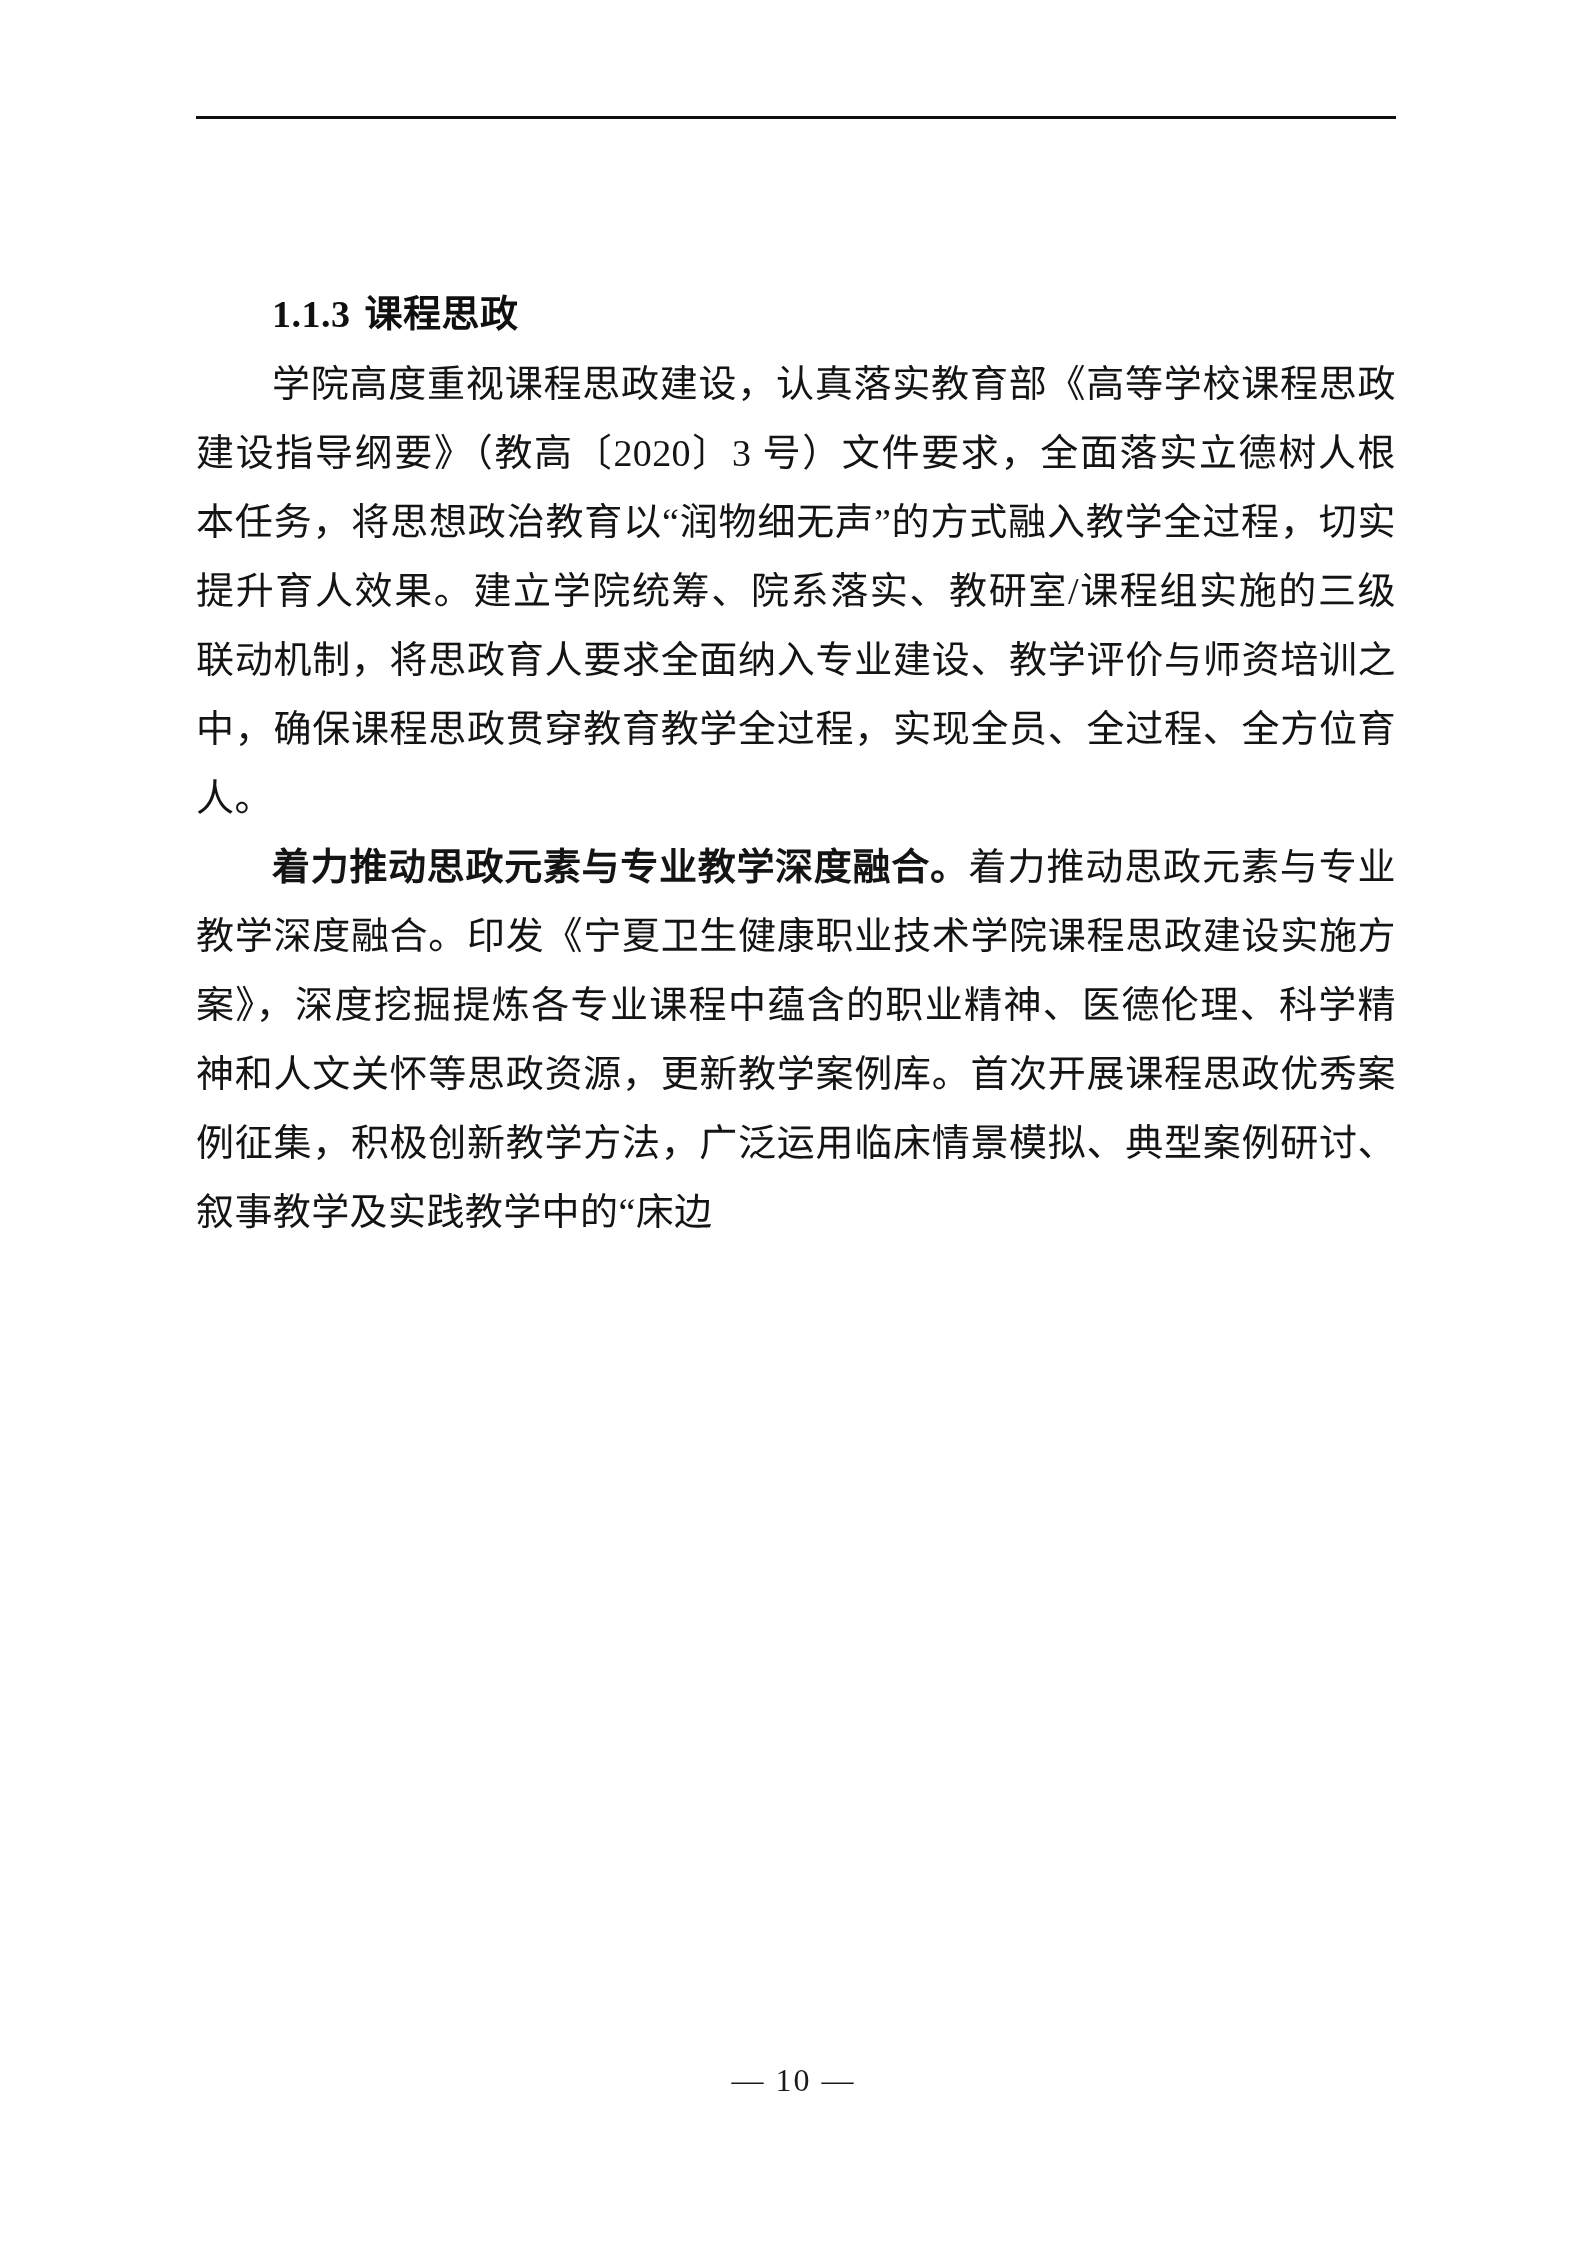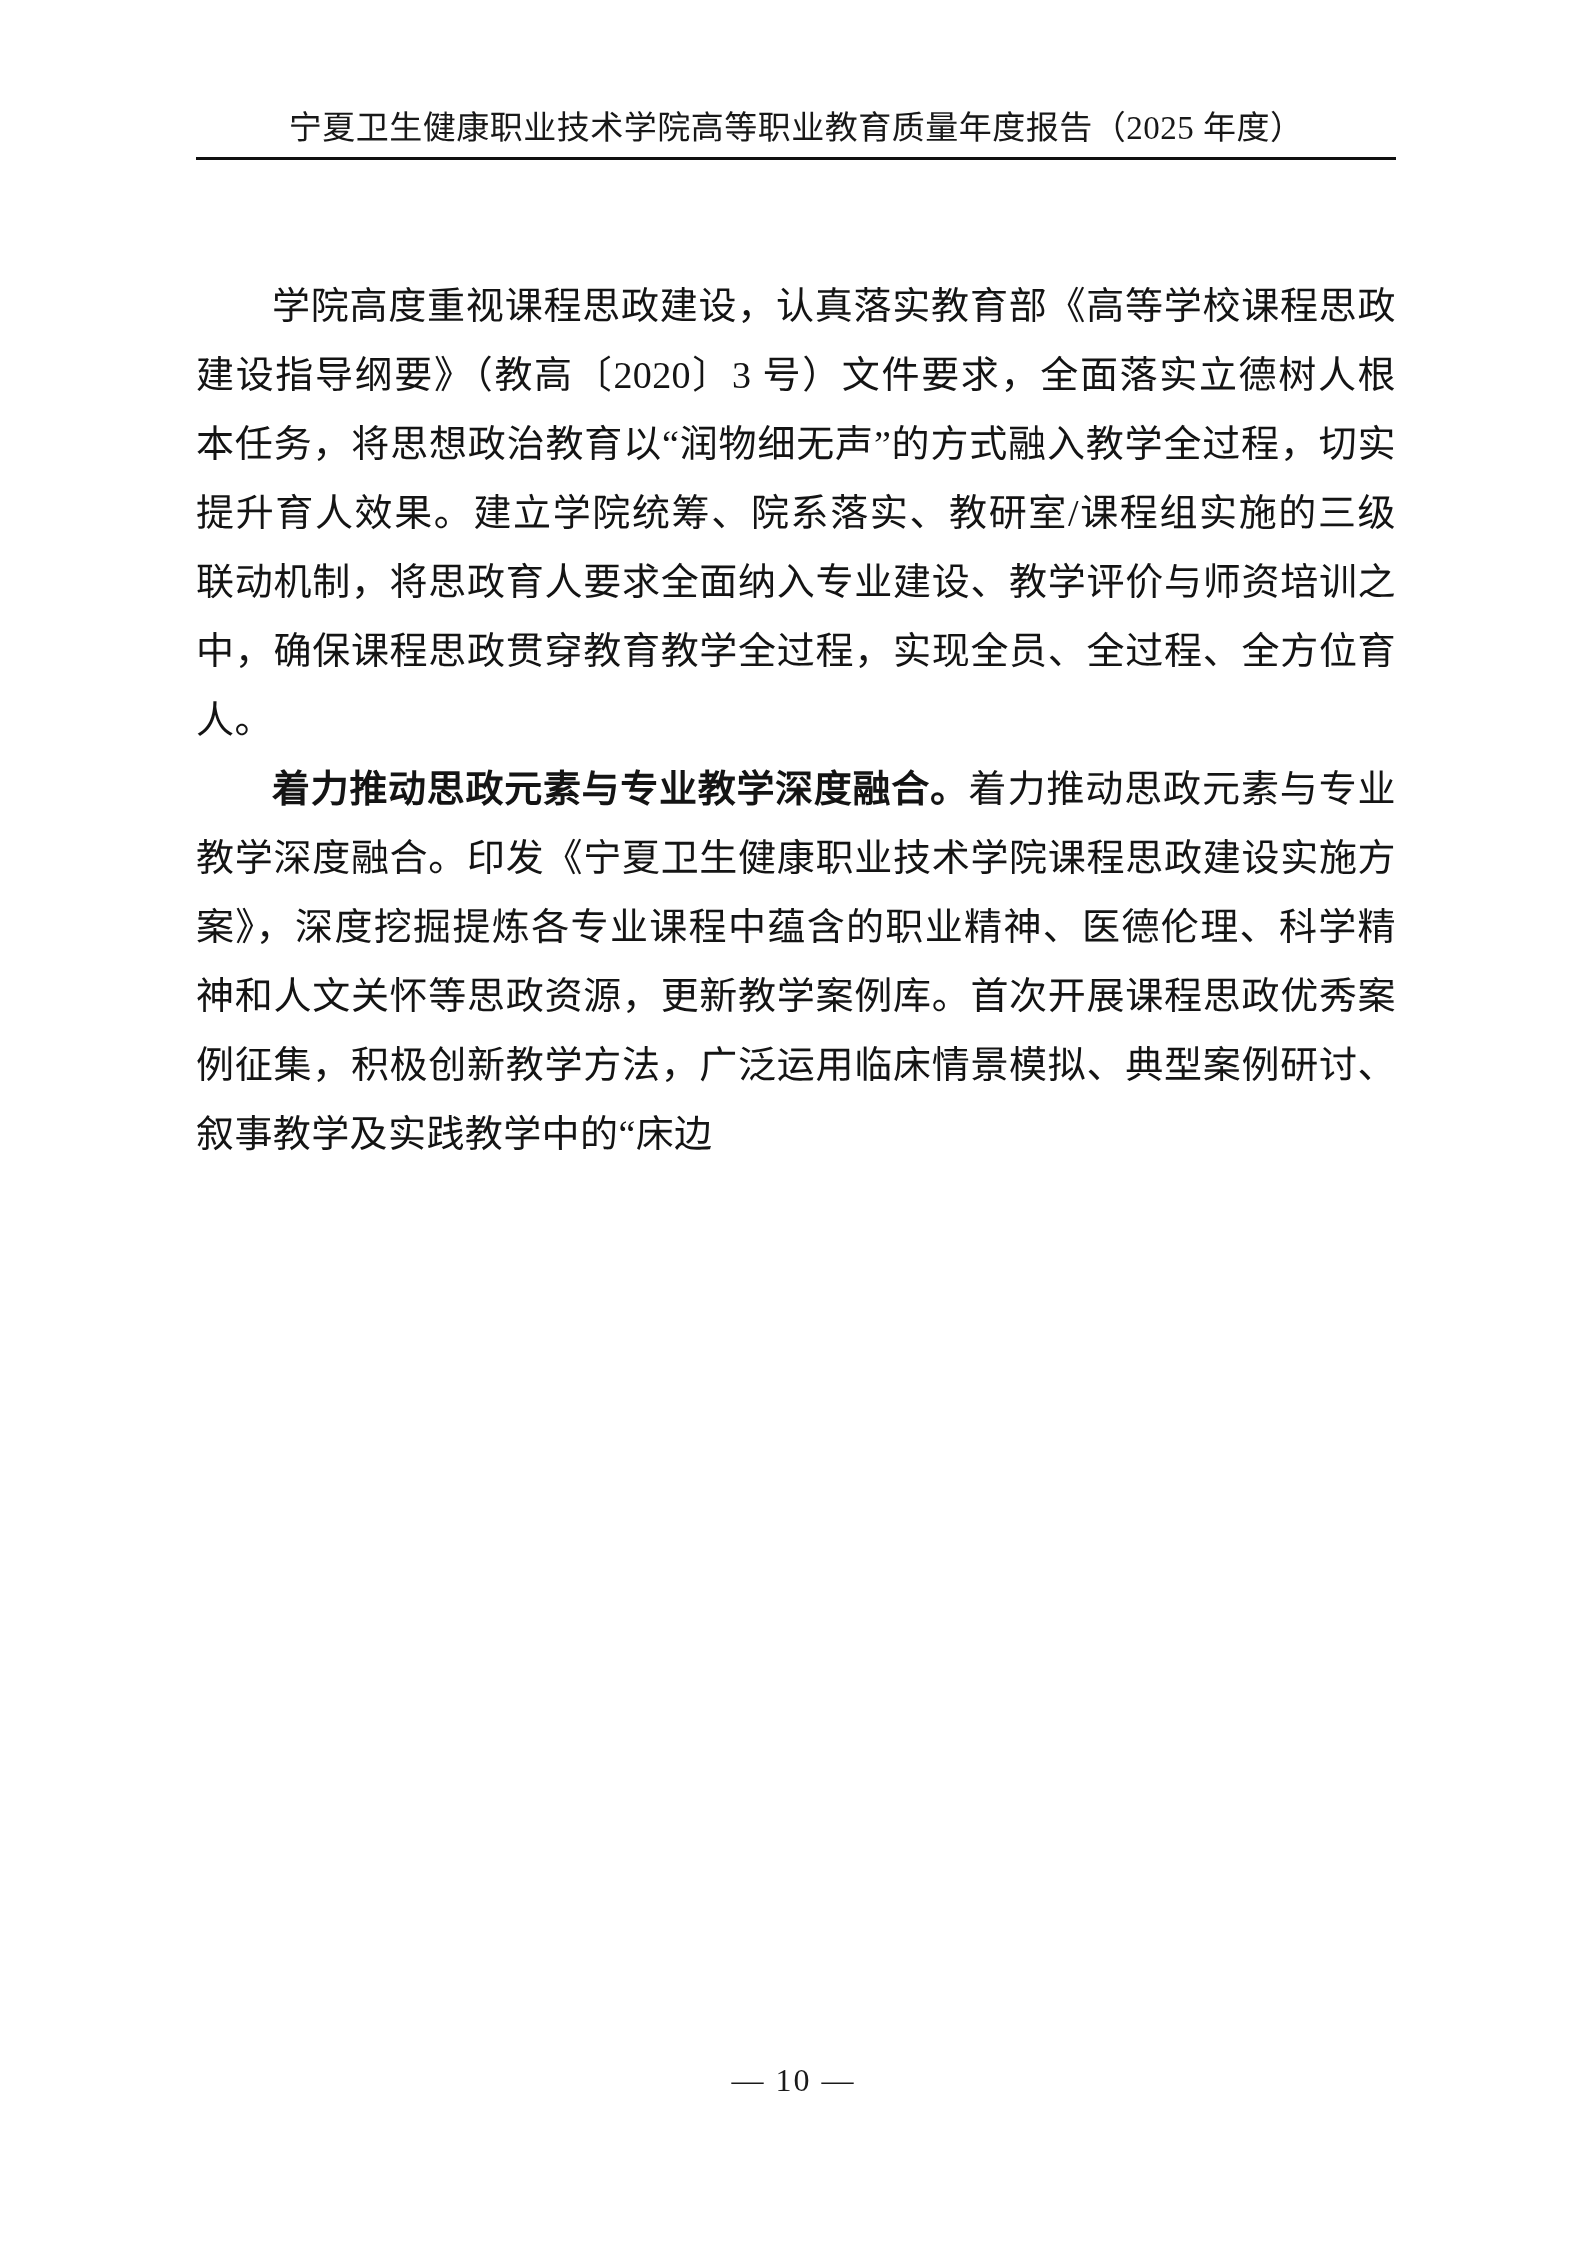--- a/index.html
+++ b/index.html
@@ -99,27 +99,29 @@
     color: #1a1a1a;
     font-family: "Liberation Serif", "DejaVu Serif", serif;
   }
 </style>
 </head>
 <body>
 
 <div class="page">
 
   <div class="page-header">
-    <span class="page-header-text">宁夏卫生健康职业技术学院高等职业教育质量年度报告（2025 年度）</span>
     <div class="page-header-rule"></div>
   </div>
 
   <div class="content">
 
 
+    <h3 class="section-heading">
+      <span class="heading-num">1.1.3</span><span>课程思政</span>
+    </h3>
 
     <p class="body-para">
       <span>学院高度重视课程思政建设，认真落实教育部《高等学校课程思政建设指导纲要》（教高〔2020〕3 号）文件要求，全面落实立德树人根本任务，将思想政治教育以“润物细无声”的方式融入教学全过程，切实提升育人效果。建立学院统筹、院系落实、教研室/课程组实施的三级联动机制，将思政育人要求全面纳入专业建设、教学评价与师资培训之中，确保课程思政贯穿教育教学全过程，实现全员、全过程、全方位育人。</span>
     </p>
 
     <p class="body-para">
       <span class="lead-bold">着力推动思政元素与专业教学深度融合。</span><span>着力推动思政元素与专业教学深度融合。印发《宁夏卫生健康职业技术学院课程思政建设实施方案》，深度挖掘提炼各专业课程中蕴含的职业精神、医德伦理、科学精神和人文关怀等思政资源，更新教学案例库。首次开展课程思政优秀案例征集，积极创新教学方法，广泛运用临床情景模拟、典型案例研讨、叙事教学及实践教学中的“床边</span>
     </p>
 
   </div>

